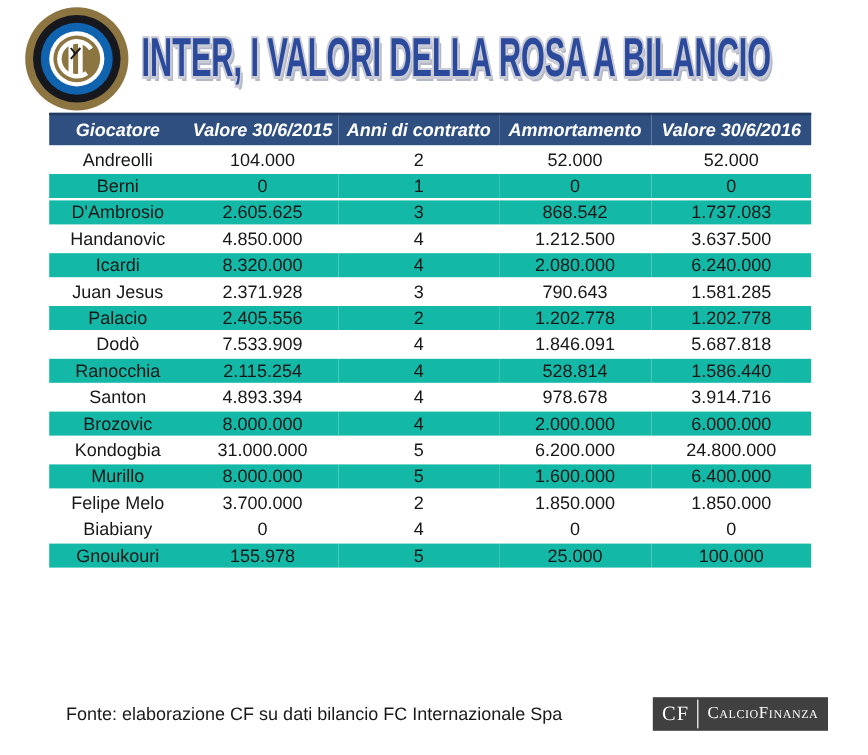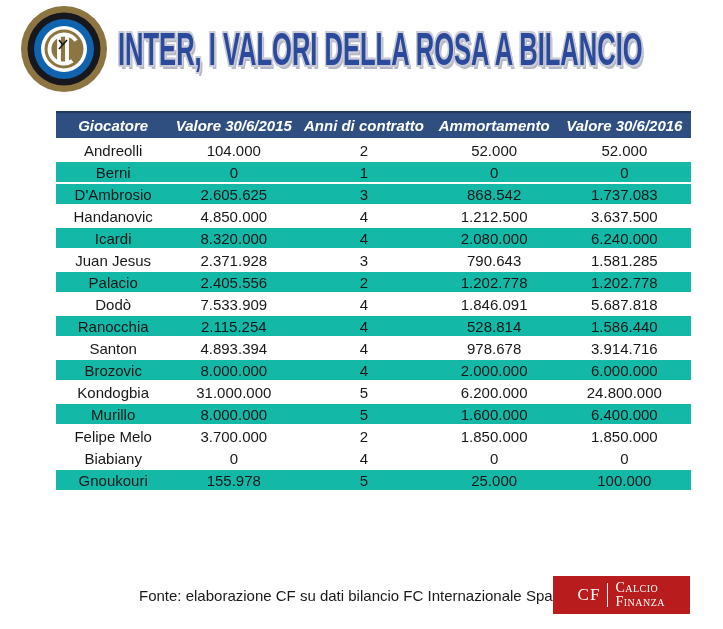--- a/index.html
+++ b/index.html
@@ -38,23 +38,22 @@
       -2px  2px 0 #c9cbd6, 2px  2px 0 #c9cbd6,
       -2px  0   0 #c9cbd6, 2px  0   0 #c9cbd6,
        0   -2px 0 #c9cbd6, 0    2px 0 #c9cbd6,
        4px  4px 0 #b4b7c4;
   }
 
   
   .table-wrap {
     position: absolute;
     top: 92px;
-    left: 56px;
+    left: 41px;
     width: 635px;
-    margin-top: 17px;
   }
   table.roster {
     width: 100%;
     border-collapse: separate;
     border-spacing: 0 2px;
     table-layout: fixed;
   }
   table.roster th {
     background: #2f4f80;
     border-top: 2px solid #223a5e;
@@ -83,41 +82,41 @@
 
   
   .footer {
     position: absolute;
     left: 55px;
     right: 33px;
     top: 576px;
     height: 38px;
     display: flex;
     align-items: center;
-    justify-content: flex-end;
+    justify-content: space-between;
   }
   .source-text {
     font-size: 15px;
     color: #1a1a1a;
   }
   .cf-logo {
-    background: #b91c1c;
+    background: #404040;
     color: #ffffff;
-    height: 38px;
-    padding: 0 25px;
+    height: 28px;
+    padding: 0 8px;
     display: flex;
     align-items: center;
     gap: 7px;
     font-family: "Liberation Serif", serif;
   }
   .cf-monogram { font-size: 17px; letter-spacing: 1px; }
   .cf-divider { width: 1px; height: 24px; background: #ffffff; }
   .cf-words {
     display: flex;
-    flex-direction: column;
+    flex-direction: row;
     justify-content: center;
     line-height: 1;
     font-variant: small-caps;
     font-size: 14px;
     letter-spacing: 0.5px;
   }
   .cf-words span { display: block; }
 </style>
 </head>
 <body>

